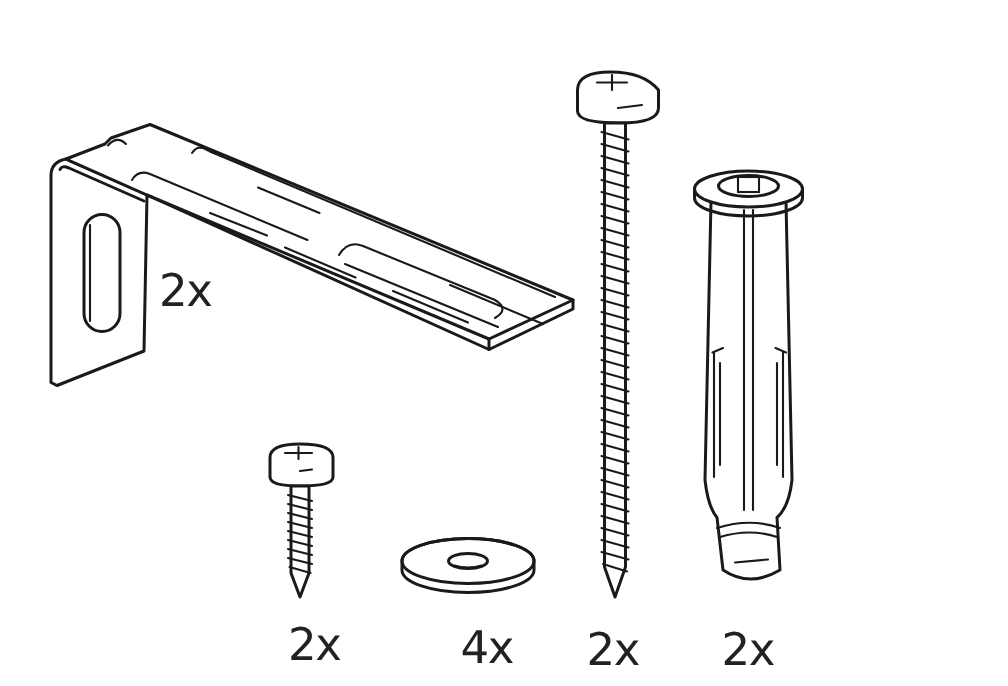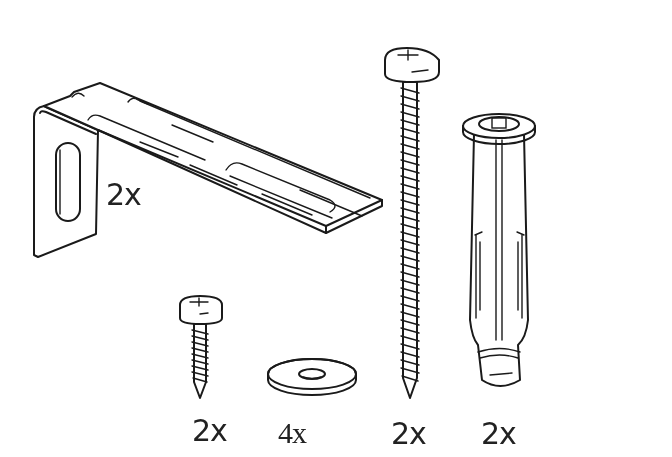--- a/index.html
+++ b/index.html
@@ -79,16 +79,16 @@
       <path class="thin" d="M522,235 L522,318 M518,242 L518,310"></path>
       <path class="thin" d="M475,235 L482,232 M517,232 L524,235"></path>
       <path class="thin" d="M478,352 Q500,345 520,352"></path>
       <path class="thin" d="M480,358 Q500,352 518,358"></path>
       <path class="thin" d="M490,375 L512,373"></path>
     </g>
   </svg>
 
   <div class="qty" style="left:106px; top:180px;">2x</div>
   <div class="qty" style="left:192px; top:416px;">2x</div>
-  <div class="qty" style="left:278px; top:418px;font-family:Liberation Serif, serif;">4x</div>
+  <div class="qty" style="left:307px; top:418px;">4x</div>
   <div class="qty" style="left:391px; top:419px;">2x</div>
   <div class="qty" style="left:481px; top:419px;">2x</div>
 </div>
 
 </body></html>

